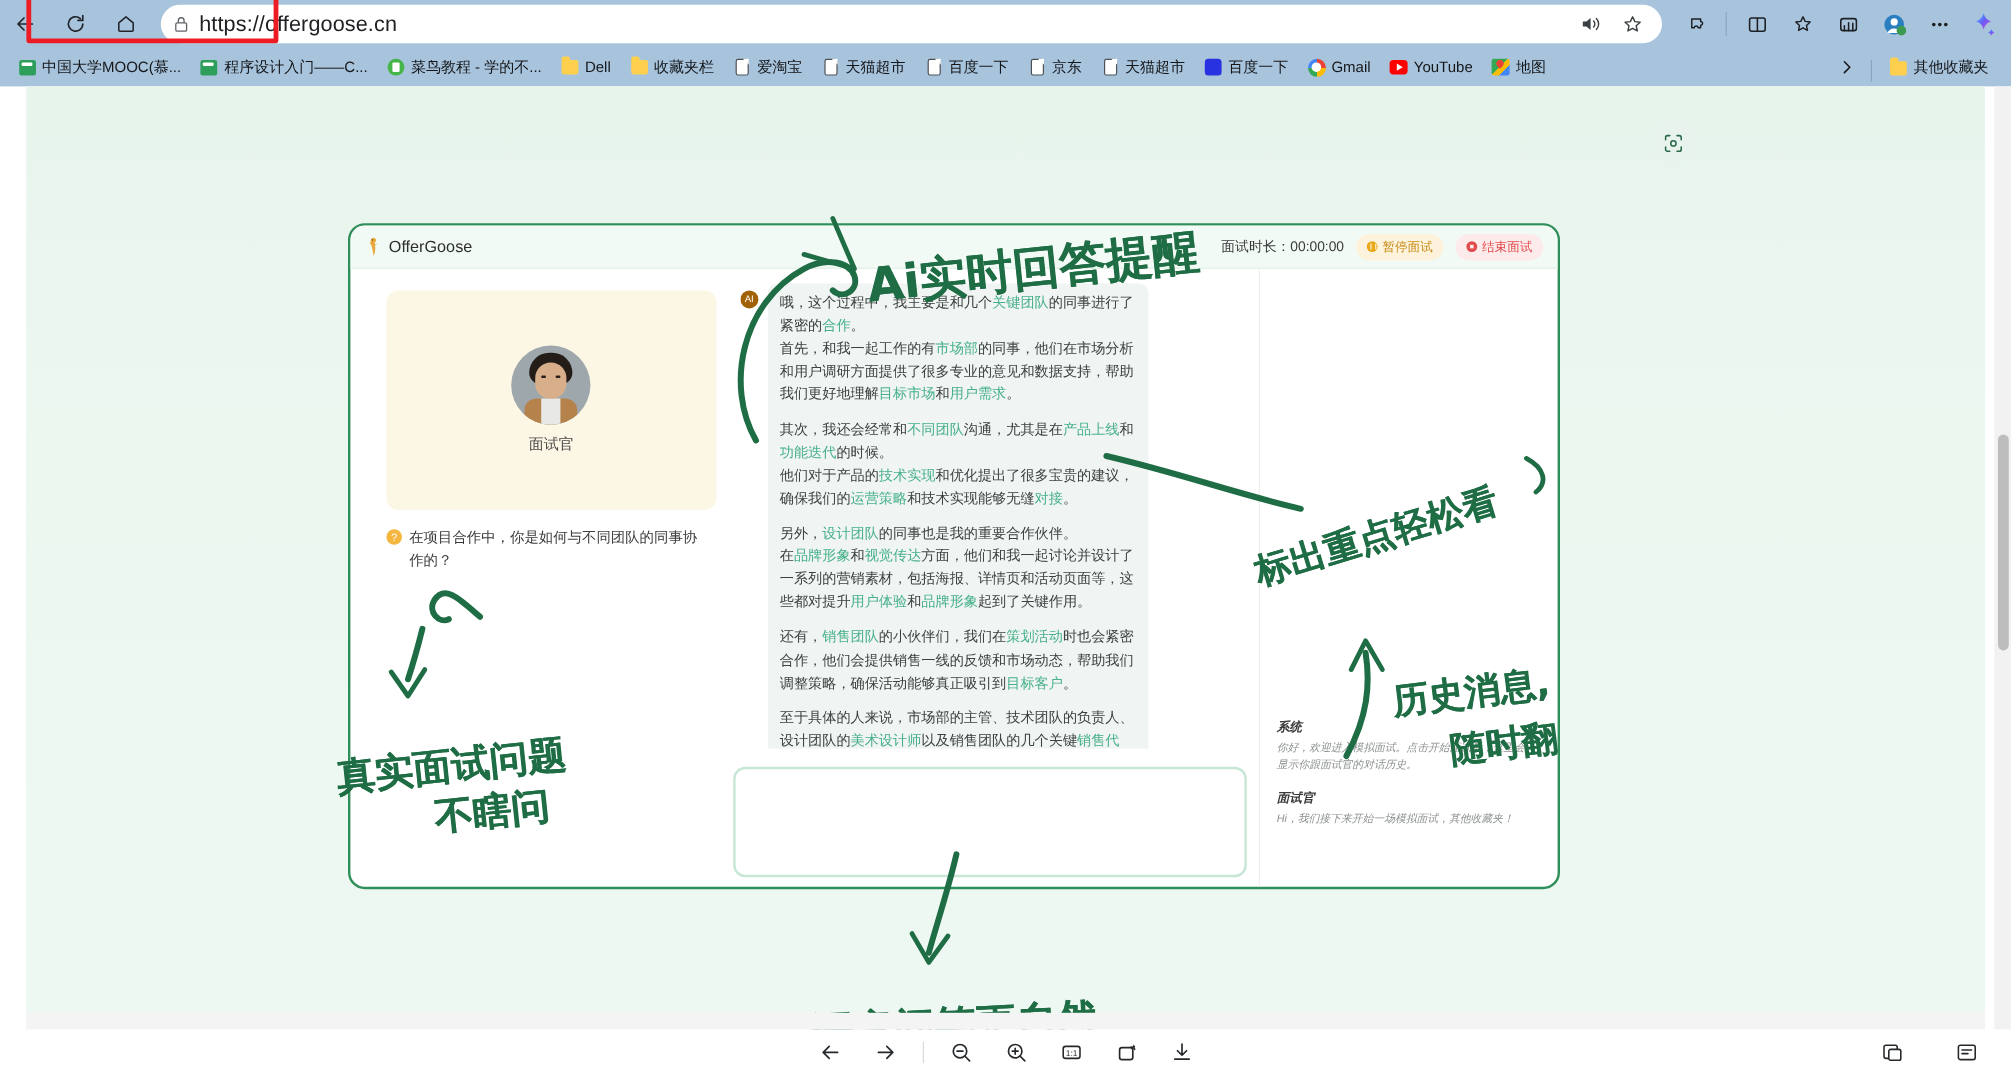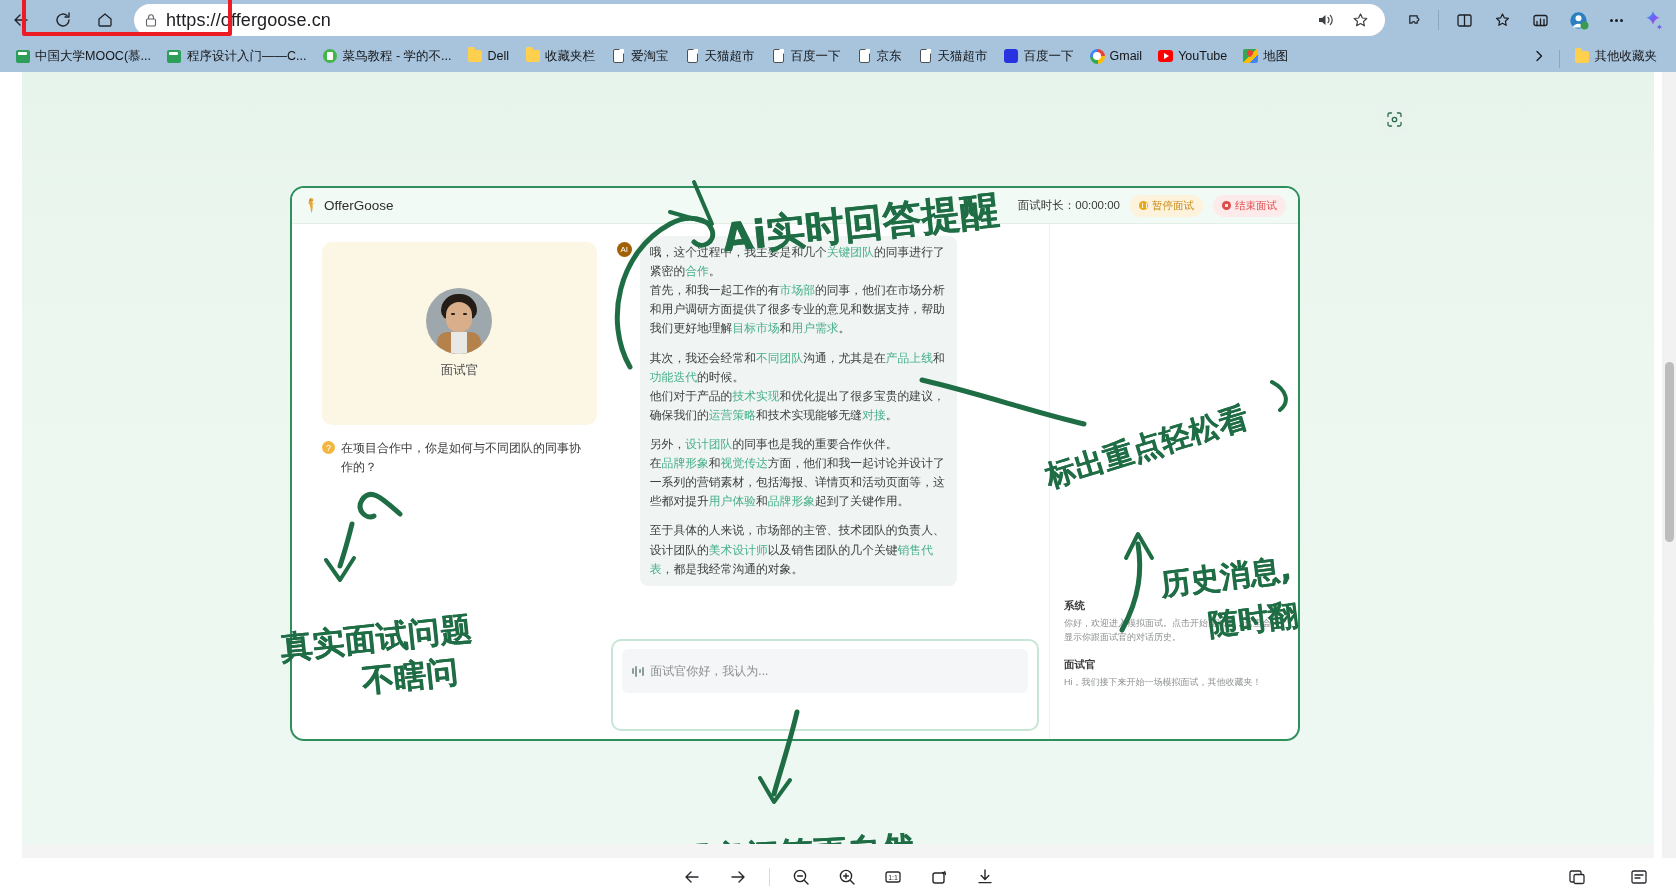--- a/index.html
+++ b/index.html
@@ -208,20 +208,21 @@
   #trash-ico:before{content:"";position:absolute;left:-1px;top:-3px;width:10px;height:1.5px;background:#6a716e;}
   #submit-btn {
     background:#2f7d56; color:#fff; font-size:10.5px; padding:6px 11px; border-radius:14px;
     display:flex; align-items:center; gap:4px; cursor:pointer; white-space:nowrap;
   }
 
   
   #right-col {
     width:250px; border-left:1px solid #eef1f0; padding:20px 14px 0 14px;
     position:relative;
+    font-style:italic;
   }
   #history-list { position:absolute; left:14px; top:375px; width:210px; }
   .hist-item { margin-bottom:13px; }
   .hist-name { font-size:10.5px; font-weight:bold; color:#3b3b3b; margin-bottom:3px; }
   .hist-text { font-size:9px; line-height:1.6; color:#8d9290; }
 
   
   .ann {
     position:absolute; color:#1f6d45; font-weight:bold;
     font-family:"DejaVu Sans", sans-serif;
@@ -512,35 +513,27 @@
       </div>
 
       <div id="center-col">
         <div id="chat-scroll">
           <div class="msg-row">
             <span id="ai-avatar">AI</span>
             <div id="msg-bubble">
               <p>哦，这个过程中，我主要是和几个<span class="k">关键团队</span>的同事进行了紧密的<span class="k">合作</span>。<br>首先，和我一起工作的有<span class="k">市场部</span>的同事，他们在市场分析和用户调研方面提供了很多专业的意见和数据支持，帮助我们更好地理解<span class="k">目标市场</span>和<span class="k">用户需求</span>。</p>
               <p>其次，我还会经常和<span class="k">不同团队</span>沟通，尤其是在<span class="k">产品上线</span>和<span class="k">功能迭代</span>的时候。<br>他们对于产品的<span class="k">技术实现</span>和优化提出了很多宝贵的建议，确保我们的<span class="k">运营策略</span>和技术实现能够无缝<span class="k">对接</span>。</p>
               <p>另外，<span class="k">设计团队</span>的同事也是我的重要合作伙伴。<br>在<span class="k">品牌形象</span>和<span class="k">视觉传达</span>方面，他们和我一起讨论并设计了一系列的营销素材，包括海报、详情页和活动页面等，这些都对提升<span class="k">用户体验</span>和<span class="k">品牌形象</span>起到了关键作用。</p>
+              <p>还有，<span class="k">销售团队</span>的小伙伴们，我们在<span class="k">策划活动</span>时也会紧密合作，他们会提供销售一线的反馈和市场动态，帮助我们调整策略，确保活动能够真正吸引到<span class="k">目标客户</span>。</p>
               <p>至于具体的人来说，市场部的主管、技术团队的负责人、设计团队的<span class="k">美术设计师</span>以及销售团队的几个关键<span class="k">销售代表</span>，都是我经常沟通的对象。</p>
             </div>
           </div>
         </div>
 
         <div id="composer">
-          <div id="composer-input">
-            <span id="mic-icon">
-              <i style="height:6px"></i>
-                <i style="height:11px"></i>
-                <i style="height:4px"></i>
-                <i style="height:9px"></i>
-            </span>
-            <span id="composer-placeholder">面试官你好，我认为...</span>
-          </div>
         </div>
       </div>
 
       <div id="right-col">
         <div id="history-list">
           <div class="hist-item">
             <div class="hist-name">系统</div>
             <div class="hist-text">你好，欢迎进入模拟面试。点击开始面试后，这里会显示你跟面试官的对话历史。</div>
           </div>
           <div class="hist-item">

